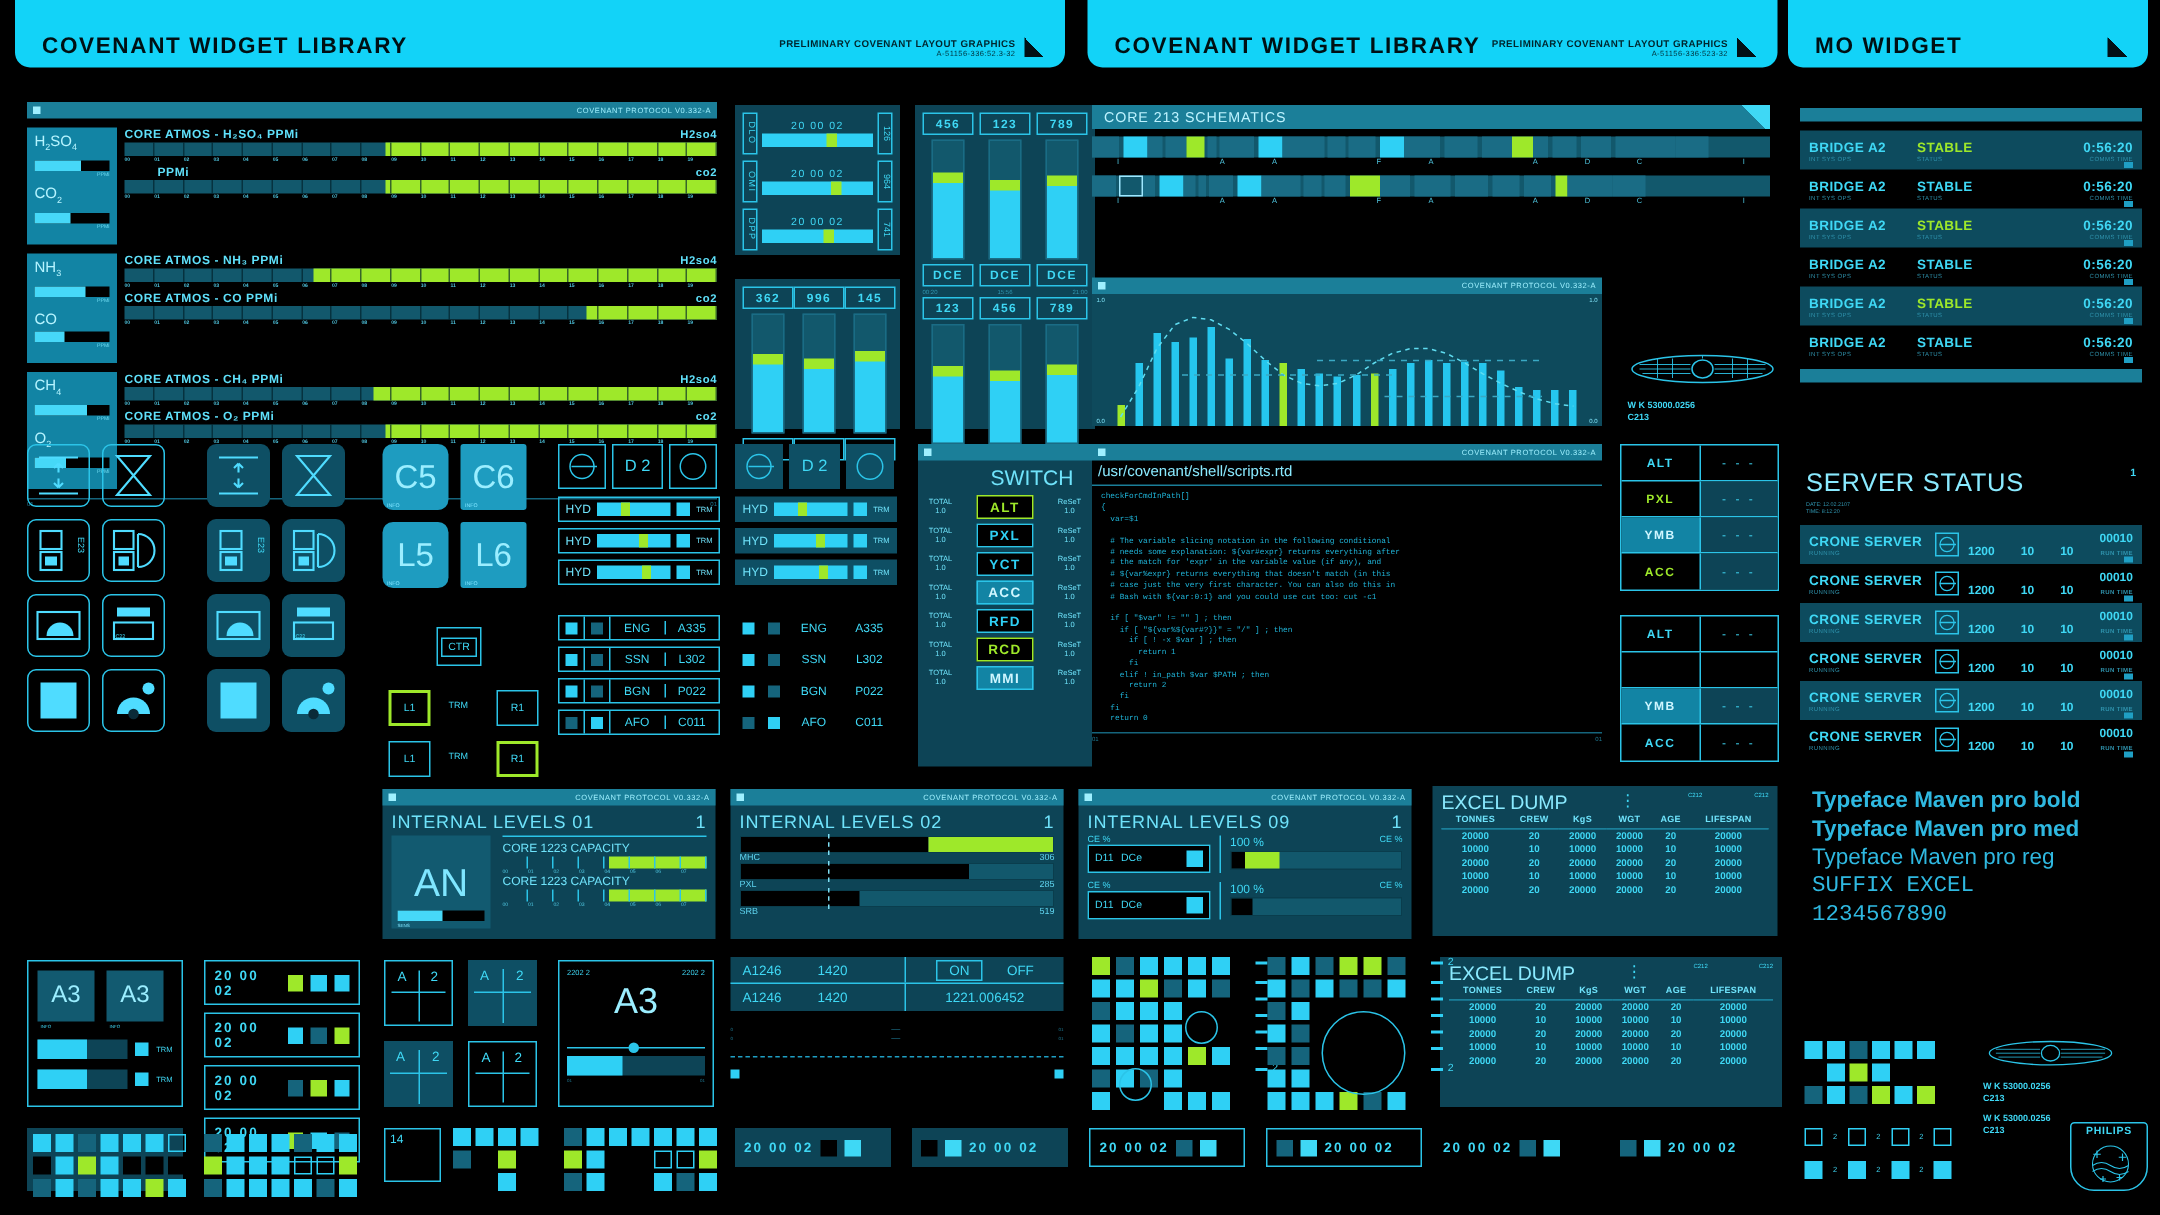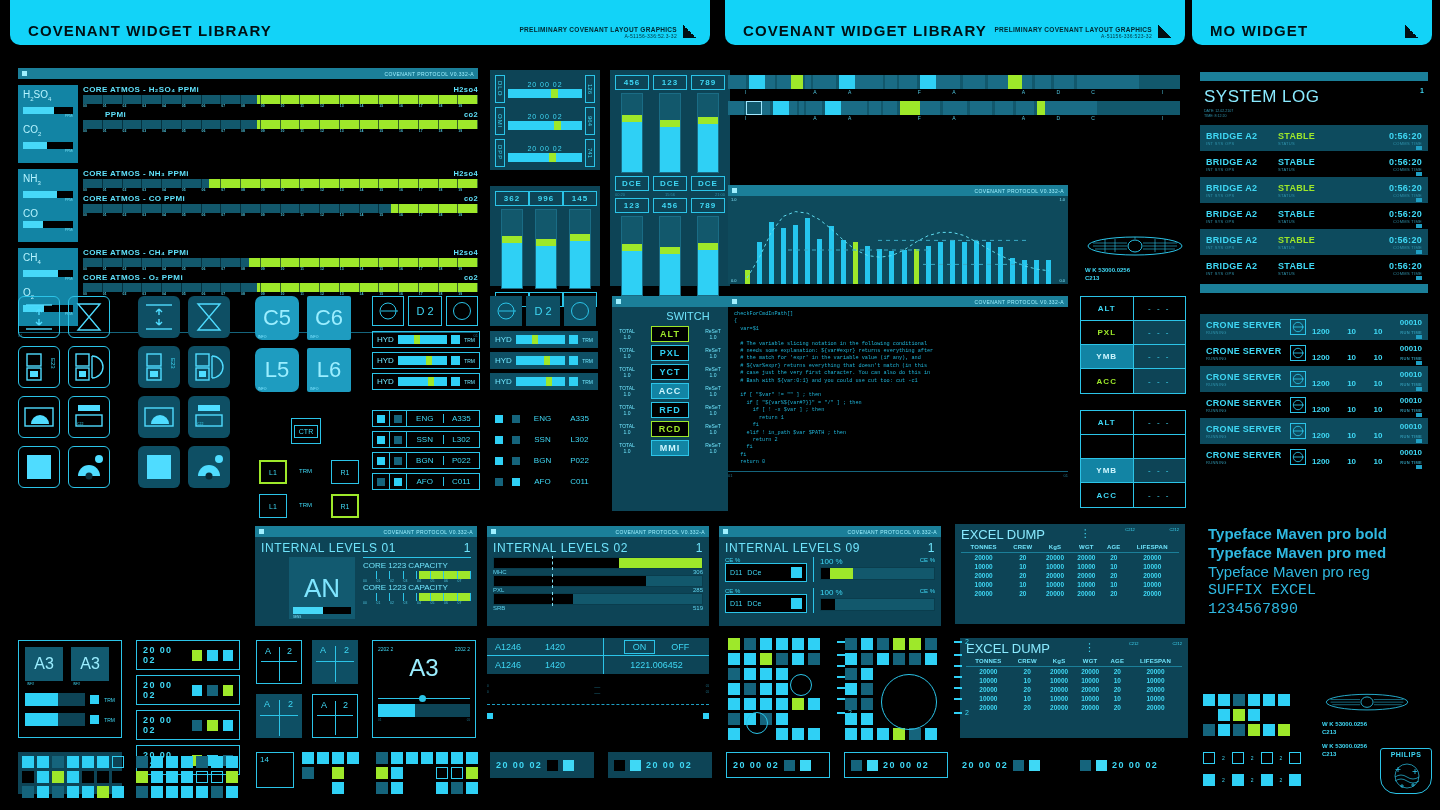--- a/index.html
+++ b/index.html
@@ -1026,21 +1026,21 @@
         <div class="t1">AFO</div>
         <div class="t2">C011</div>
       </div>
     </div>
 </div>
 
 <div class="abs teal-bg" style="left:612px;top:296px;width:116px;height:215px;">
   <div class="pnl-bar" style="background:#1b7f99;">
     <div class="sq"></div>
   </div>
-  <div style="text-align:center;font-size:11px;color:#6fe3fb;padding:3px 0 4px;margin-left:36px;">SWITCH</div>
+  <div style="text-align:center;font-size:14px;color:#6fe3fb;padding:3px 0 4px;margin-left:36px;">SWITCH</div>
   <div id="switchRows" style="padding:0 4px;">
       <div class="swrow">
         <div class="swside">TOTAL<br>1.0</div>
         <div class="swbtn" style="color: rgb(158, 232, 42); border-color: rgb(158, 232, 42);">ALT</div>
         <div class="swside">ReSeT<br>1.0</div>
       </div>
       <div class="swrow">
         <div class="swside">TOTAL<br>1.0</div>
         <div class="swbtn" style="color: rgb(47, 208, 245);">PXL</div>
         <div class="swside">ReSeT<br>1.0</div>
@@ -1067,20 +1067,24 @@
       </div>
       <div class="swrow">
         <div class="swside">TOTAL<br>1.0</div>
         <div class="swbtn" style="background: rgb(18, 132, 164); color: rgb(207, 246, 255);">MMI</div>
         <div class="swside">ReSeT<br>1.0</div>
       </div>
     </div>
 </div>
 
 <div class="abs" style="left:728px;top:70px;width:452px;">
+  <div style="background:#1b7f99;height:16px;display:flex;align-items:center;padding:0 8px;position:relative;overflow:hidden;">
+    <span style="font-size:9.5px;color:#bdf3ff;letter-spacing:.6px;">CORE 213 SCHEMATICS</span>
+    <span style="position:absolute;right:0;top:0;width:22px;height:16px;background:linear-gradient(225deg,#3fd8f5 50%,transparent 50%);"></span>
+  </div>
   <div style="margin-top:5px;">
     <div class="specbar" id="specAlpha">
         <span style="width: 18px; background: rgb(26, 108, 133);"></span>
         <span style="width: 3px; background: transparent;"></span>
         <span style="width: 16px; background: rgb(47, 208, 245);"></span>
         <span style="width: 10px; background: rgb(26, 108, 133);"></span>
         <span style="width: 2px; background: transparent;"></span>
         <span style="width: 14px; background: rgb(26, 108, 133);"></span>
         <span style="width: 12px; background: rgb(158, 232, 42);"></span>
         <span style="width: 2px; background: transparent;"></span>
@@ -1249,20 +1253,21 @@
     <div>W K 53000.0256</div>
     <div>C213</div>
   </div>
 </div>
 
 <div class="abs" style="left:728px;top:296px;width:340px;">
   <div class="pnl-bar">
     <div class="sq"></div>
     <div class="lbl">COVENANT PROTOCOL V0.332-A</div>
   </div>
+  <div style="font-size:10px;color:#8aeaff;padding:2px 4px 3px;border-bottom:1px solid #1b7f99;">/usr/covenant/shell/scripts.rtd</div>
   <div class="codebox" style="padding:4px 6px;">checkForCmdInPath[]
 {
   var=$1
 
   # The variable slicing notation in the following conditional
   # needs some explanation: ${var#expr} returns everything after
   # the match for 'expr' in the variable value (if any), and
   # ${var%expr} returns everything that doesn't match (in this
   # case just the very first character. You can also do this in
   # Bash with ${var:0:1} and you could use cut too: cut -c1
@@ -1323,30 +1328,20 @@
         <div style="display: flex; height: 24px; border-bottom: none;">
           <div style="flex: 1 1 0%; display: flex; align-items: center; justify-content: center; font-size: 8px; font-weight: bold; letter-spacing: 1px; border-right: 1px solid rgb(43, 196, 232);">ACC</div>
           <div style="flex: 1 1 0%; display: flex; align-items: center; justify-content: center; font-size: 8px; letter-spacing: 2px;">- - -</div>
         </div>
       </div>
     </div>
 </div>
 
 <div class="abs" style="left:1200px;top:72px;width:228px;">
   <div style="background:#1b7f99;height:9px;"></div>
-  <div style="display:flex;justify-content:space-between;align-items:flex-start;padding:6px 4px 0;">
-    <div>
-      <div style="font-size:17px;color:#8aeaff;letter-spacing:.5px;">SYSTEM LOG</div>
-      <div style="font-size:3.6px;color:#2f93ad;line-height:5px;margin-top:2px;">
-        <div>DATE: 12.02.2107</div>
-        <div>TIME: 8:12:20</div>
-      </div>
-    </div>
-    <div style="font-size:7px;font-weight:bold;">1</div>
-  </div>
   <div id="logRows" style="margin-top:6px;">
       <div class="logrow alt">
         <div class="c1">
           <div class="lg-main">BRIDGE A2</div>
           <div class="lg-sub">INT SYS OPS</div>
         </div>
         <div class="c2">
           <div class="lg-main" style="color:#9ee82a">STABLE</div>
           <div class="lg-sub">STATUS</div>
         </div>
@@ -1429,20 +1424,30 @@
           <div class="lg-main">0:56:20</div>
           <div class="lg-sub">COMMS TIME</div>
         </div>
         <span class="lg-dot"></span>
       </div>
     </div>
   <div style="background:#1b7f99;height:9px;margin-top:3px;"></div>
 </div>
 
 <div class="abs" style="left:1200px;top:308px;width:228px;">
+  <div style="display:flex;justify-content:space-between;align-items:flex-start;padding:4px 4px 0;">
+    <div>
+      <div style="font-size:17px;color:#8aeaff;letter-spacing:.5px;">SERVER STATUS</div>
+      <div style="font-size:3.6px;color:#2f93ad;line-height:5px;margin-top:2px;">
+        <div>DATE: 12.02.2107</div>
+        <div>TIME: 8:12:20</div>
+      </div>
+    </div>
+    <div style="font-size:7px;font-weight:bold;">1</div>
+  </div>
   <div id="srvRows" style="margin-top:6px;">
       <div class="srow alt">
         <div class="sname">
           <div class="lg-main">CRONE SERVER</div>
           <div class="lg-sub">RUNNING</div>
         </div>
         <div class="circ-ico">
           <svg width="12" height="12" viewBox="0 0 14 14">
             <circle cx="7" cy="7" r="5.5" fill="none" stroke="#2bc4e8"></circle>
             <line x1="7" y1="7" x2="14" y2="7" stroke="#2bc4e8"></line>
@@ -1573,21 +1578,21 @@
 <div class="abs teal-bg" style="left:255px;top:526px;width:222px;height:100px;">
   <div class="pnl-bar">
     <div class="sq"></div>
     <div class="lbl">COVENANT PROTOCOL V0.332-A</div>
   </div>
   <div class="il-title" style="padding:4px 6px 2px;">
     <span>INTERNAL LEVELS 01</span>
     <span style="font-size:12px;">1</span>
   </div>
   <div style="display:flex;gap:8px;padding:0 6px;">
-    <div class="teal-bg2" style="width:66px;height:62px;position:relative;display:flex;align-items:center;justify-content:center;margin-left:28px;">
+    <div class="teal-bg2" style="width:66px;height:62px;position:relative;display:flex;align-items:center;justify-content:center;">
       <span style="font-size:26px;color:#7fe6ff;">AN</span>
       <div style="position:absolute;left:4px;bottom:5px;right:4px;height:7px;background:#000;">
         <div style="width:52%;height:100%;background:#46d8f8;"></div>
       </div>
       <div style="position:absolute;left:4px;bottom:0;font-size:3px;color:#7fe6ff;">SENS</div>
     </div>
     <div style="flex:1;">
         <div style="height:1px;background:#2bc4e8;margin-bottom:3px;"></div>
         <div id="il01Rows">
           <div style="font-size: 8px; color: rgb(111, 227, 251);">CORE 1223 CAPACITY</div>

